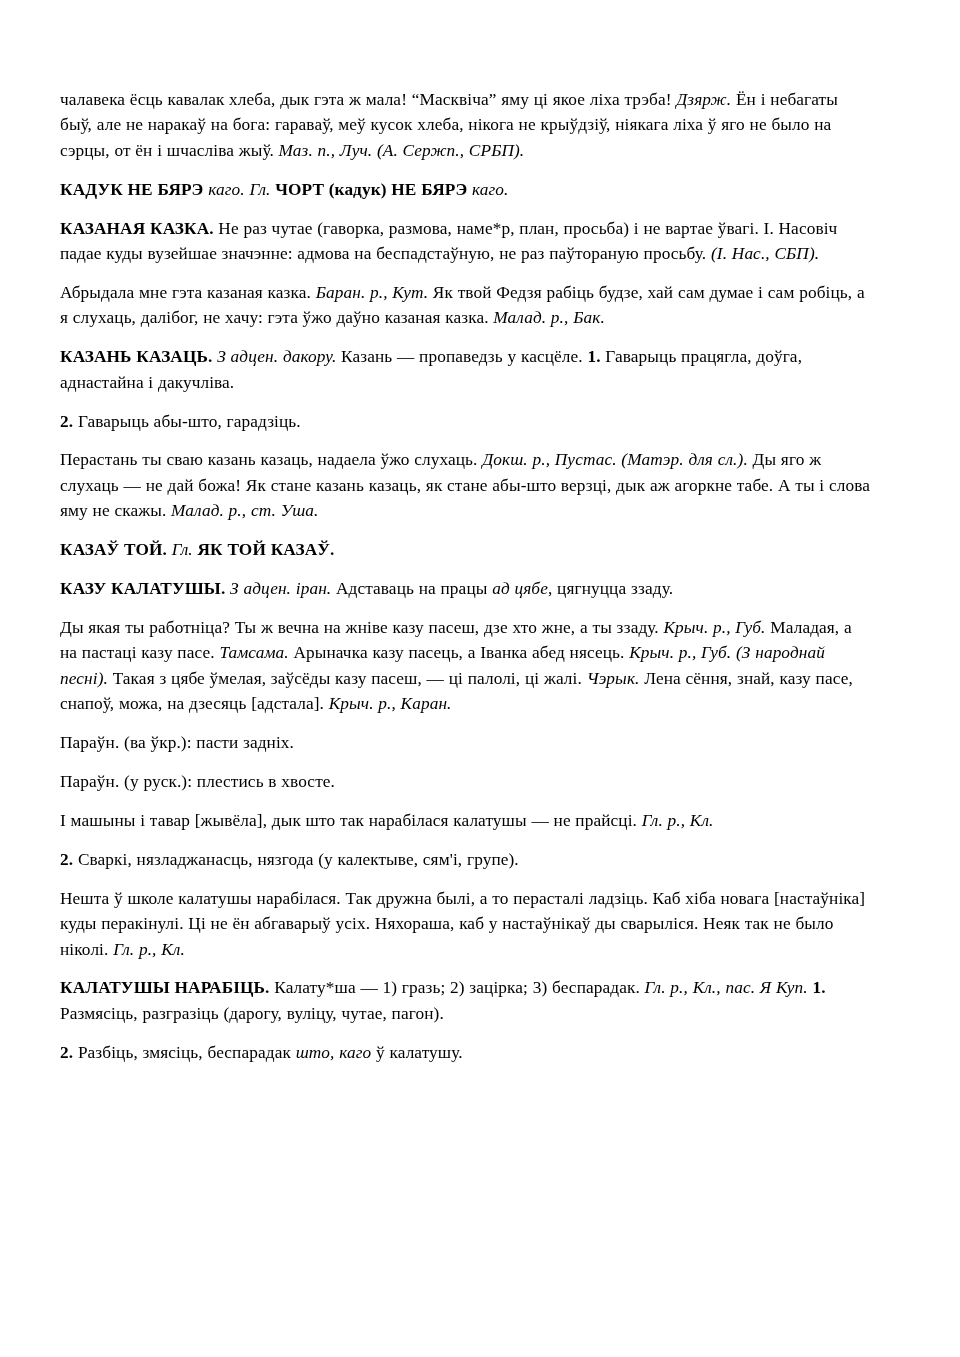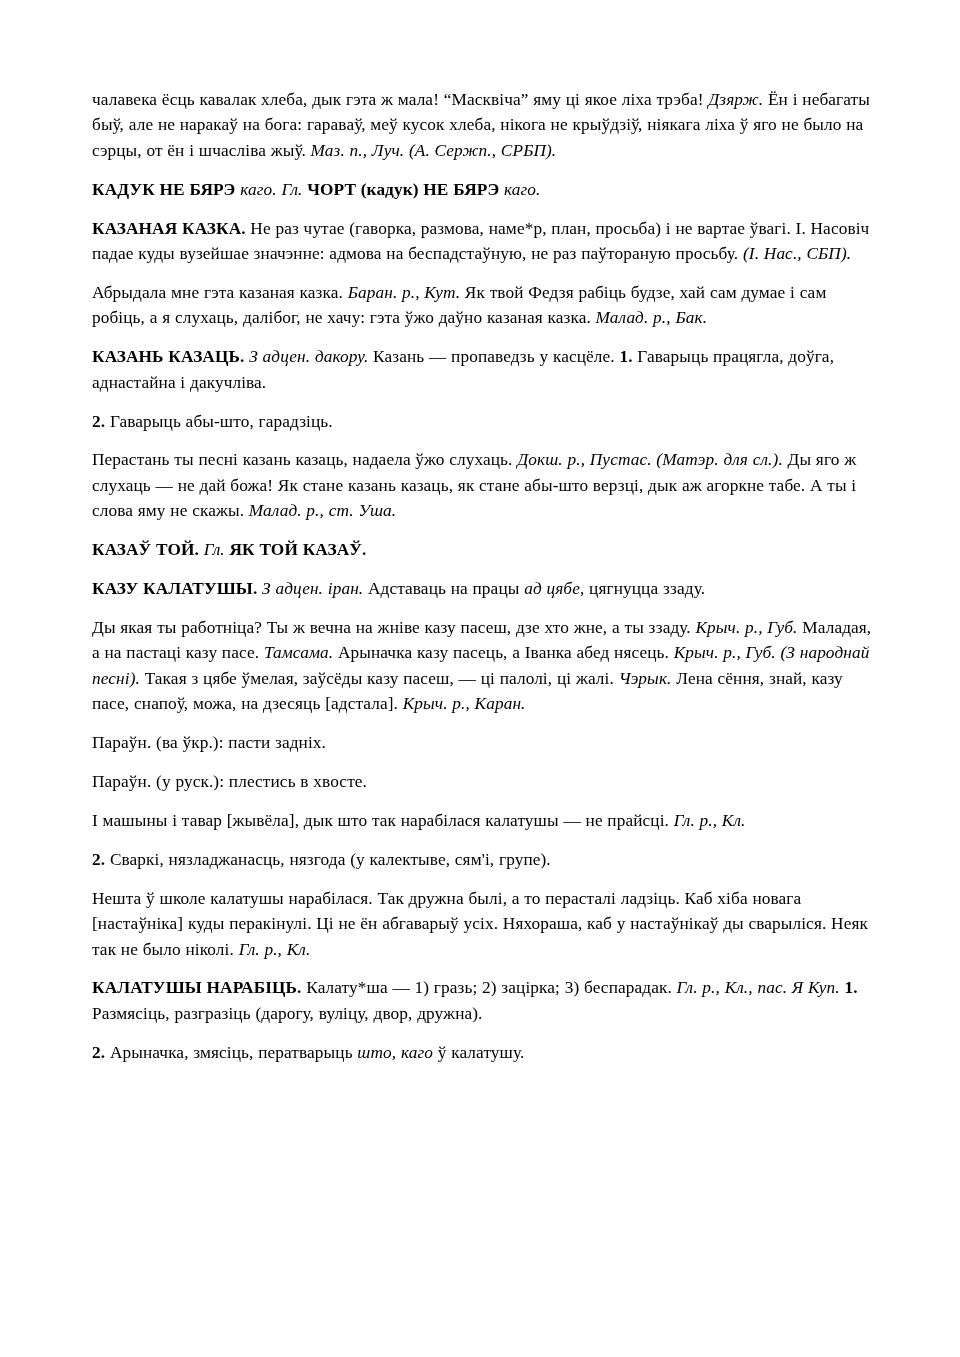--- a/index.html
+++ b/index.html
@@ -8,21 +8,21 @@
     height: 1357px;
     background: #ffffff;
     color: #000000;
     font-family: "Liberation Serif", "DejaVu Serif", serif;
     overflow: hidden;
   }
   .page {
     box-sizing: border-box;
     width: 960px;
     height: 1357px;
-    padding: 87px 88px 40px 92px;
+    padding: 87px 88px 40px 60px;
   }
   .para {
     margin: 0 0 13.5px 0;
     font-size: 17.3px;
     line-height: 25.4px;
     text-align: left;
     letter-spacing: 0.1px;
     word-spacing: 0.3px;
   }
   .run-regular { font-weight: normal; font-style: normal; }
@@ -32,24 +32,24 @@
 </head>
 <body>
 
 <main class="page" id="doc-root">
     <p class="para"><span class="run-regular">чалавека ёсць кавалак хлеба, дык гэта ж мала! “Масквіча” яму ці якое ліха трэба! </span><span class="run-italic">Дзярж.</span><span class="run-regular"> Ён і небагаты быў, але не наракаў на бога: гараваў, меў кусок хлеба, нікога не крыўдзіў, ніякага ліха ў яго не было на сэрцы, от ён і шчасліва жыў. </span><span class="run-italic">Маз. п., Луч. (А. Сержп., СРБП).</span></p>
     <p class="para"><span class="run-bold">КАДУК НЕ БЯРЭ </span><span class="run-italic">каго. Гл. </span><span class="run-bold">ЧОРТ (кадук) НЕ БЯРЭ </span><span class="run-italic">каго.</span></p>
     <p class="para"><span class="run-bold">КАЗАНАЯ КАЗКА. </span><span class="run-regular">Не раз чутае (гаворка, размова, наме*р, план, просьба) і не вартае ўвагі. І. Насовіч падае куды вузейшае значэнне: адмова на беспадстаўную, не раз паўтораную просьбу. </span><span class="run-italic">(І. Нас., СБП).</span></p>
     <p class="para"><span class="run-regular">Абрыдала мне гэта казаная казка. </span><span class="run-italic">Баран. р., Кут. </span><span class="run-regular">Як твой Федзя рабіць будзе, хай сам думае і сам робіць, а я слухаць, далібог, не хачу: гэта ўжо даўно казаная казка. </span><span class="run-italic">Малад. р., Бак.</span></p>
     <p class="para"><span class="run-bold">КАЗАНЬ КАЗАЦЬ. </span><span class="run-italic">З адцен. дакору. </span><span class="run-regular">Казань — пропаведзь у касцёле. </span><span class="run-bold">1. </span><span class="run-regular">Гаварыць працягла, доўга, аднастайна і дакучліва.</span></p>
     <p class="para"><span class="run-bold">2. </span><span class="run-regular">Гаварыць абы-што, гарадзіць.</span></p>
-    <p class="para"><span class="run-regular">Перастань ты песні казань казаць, надаела ўжо слухаць. </span><span class="run-italic">Докш. р., Пустас. (Матэр. для сл.). </span><span class="run-regular">Ды яго ж слухаць — не дай божа! Як стане казань казаць, як стане абы-што верзці, дык аж агоркне табе. А ты і слова яму не скажы. </span><span class="run-italic">Малад. р., ст. Уша.</span></p>
+    <p class="para"><span class="run-regular">Перастань ты сваю казань казаць, надаела ўжо слухаць. </span><span class="run-italic">Докш. р., Пустас. (Матэр. для сл.). </span><span class="run-regular">Ды яго ж слухаць — не дай божа! Як стане казань казаць, як стане абы-што верзці, дык аж агоркне табе. А ты і слова яму не скажы. </span><span class="run-italic">Малад. р., ст. Уша.</span></p>
     <p class="para"><span class="run-bold">КАЗАЎ ТОЙ. </span><span class="run-italic">Гл. </span><span class="run-bold">ЯК ТОЙ КАЗАЎ.</span></p>
     <p class="para"><span class="run-bold">КАЗУ КАЛАТУШЫ. </span><span class="run-italic">З адцен. іран. </span><span class="run-regular">Адставаць на працы </span><span class="run-italic">ад цябе</span><span class="run-regular">, цягнуцца ззаду.</span></p>
     <p class="para"><span class="run-regular">Ды якая ты работніца? Ты ж вечна на жніве казу пасеш, дзе хто жне, а ты ззаду. </span><span class="run-italic">Крыч. р., Губ. </span><span class="run-regular">Маладая, а на пастаці казу пасе. </span><span class="run-italic">Тамсама. </span><span class="run-regular">Арыначка казу пасець, а Іванка абед нясець. </span><span class="run-italic">Крыч. р., Губ. (З народнай песні). </span><span class="run-regular">Такая з цябе ўмелая, заўсёды казу пасеш, — ці палолі, ці жалі. </span><span class="run-italic">Чэрык. </span><span class="run-regular">Лена сёння, знай, казу пасе, снапоў, можа, на дзесяць [адстала]. </span><span class="run-italic">Крыч. р., Каран.</span></p>
     <p class="para"><span class="run-regular">Параўн. (ва ўкр.): пасти задніх.</span></p>
     <p class="para"><span class="run-regular">Параўн. (у руск.): плестись в хвосте.</span></p>
     <p class="para"><span class="run-regular">І машыны і тавар [жывёла], дык што так нарабілася калатушы — не прайсці. </span><span class="run-italic">Гл. р., Кл.</span></p>
     <p class="para"><span class="run-bold">2. </span><span class="run-regular">Сваркі, нязладжанасць, нязгода (у калектыве, сям'і, групе).</span></p>
     <p class="para"><span class="run-regular">Нешта ў школе калатушы нарабілася. Так дружна былі, а то перасталі ладзіць. Каб хіба новага [настаўніка] куды перакінулі. Ці не ён абгаварыў усіх. Няхораша, каб у настаўнікаў ды сварыліся. Неяк так не было ніколі. </span><span class="run-italic">Гл. р., Кл.</span></p>
-    <p class="para"><span class="run-bold">КАЛАТУШЫ НАРАБІЦЬ. </span><span class="run-regular">Калату*ша — 1) гразь; 2) зацірка; 3) беспарадак. </span><span class="run-italic">Гл. р., Кл., пас. Я Куп. </span><span class="run-bold">1. </span><span class="run-regular">Размясіць, разгразіць (дарогу, вуліцу, двор, дружна).</span></p>
-    <p class="para"><span class="run-bold">2. </span><span class="run-regular">Арыначка, змясіць, ператварыць </span><span class="run-italic">што, каго </span><span class="run-regular">ў калатушу.</span></p>
+    <p class="para"><span class="run-bold">КАЛАТУШЫ НАРАБІЦЬ. </span><span class="run-regular">Калату*ша — 1) гразь; 2) зацірка; 3) беспарадак. </span><span class="run-italic">Гл. р., Кл., пас. Я Куп. </span><span class="run-bold">1. </span><span class="run-regular">Размясіць, разгразіць (дарогу, вуліцу, чутае, пагон).</span></p>
+    <p class="para"><span class="run-bold">2. </span><span class="run-regular">Разбіць, змясіць, беспарадак </span><span class="run-italic">што, каго </span><span class="run-regular">ў калатушу.</span></p>
   </main>
 
 </body></html>

